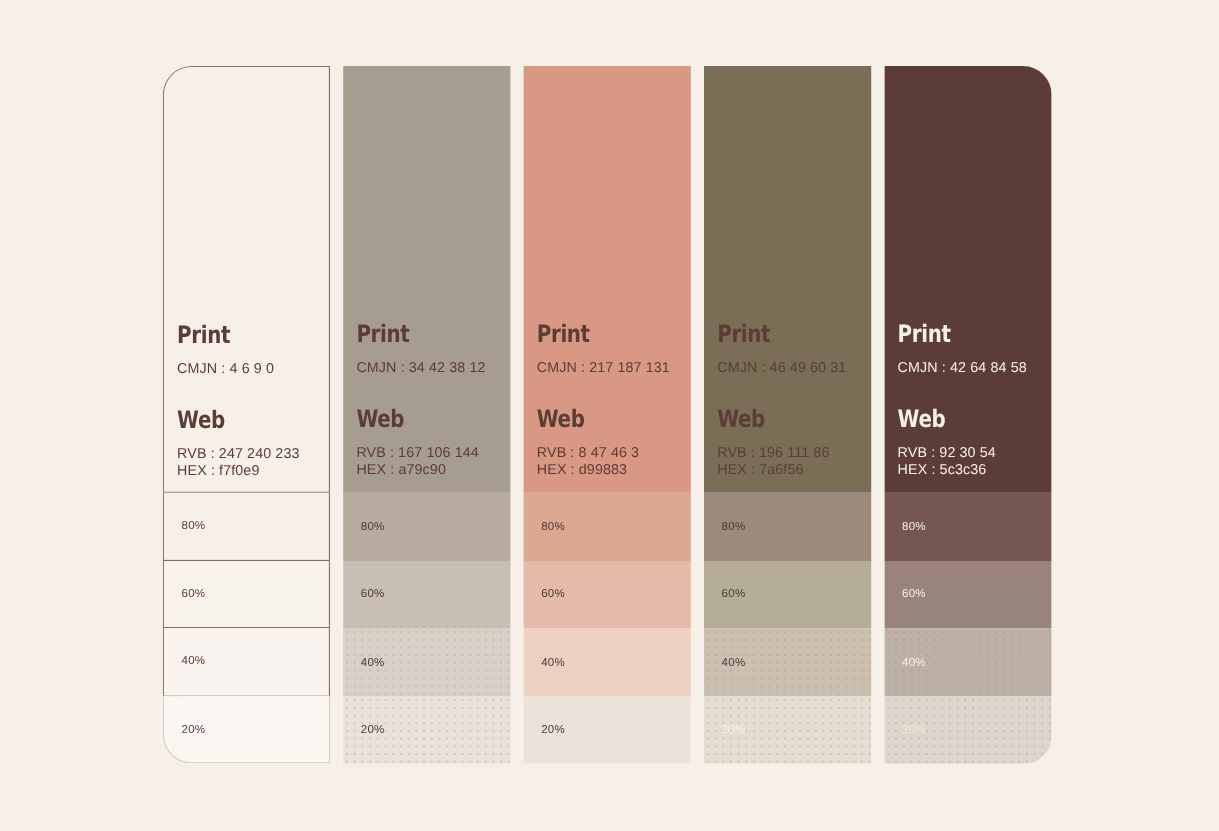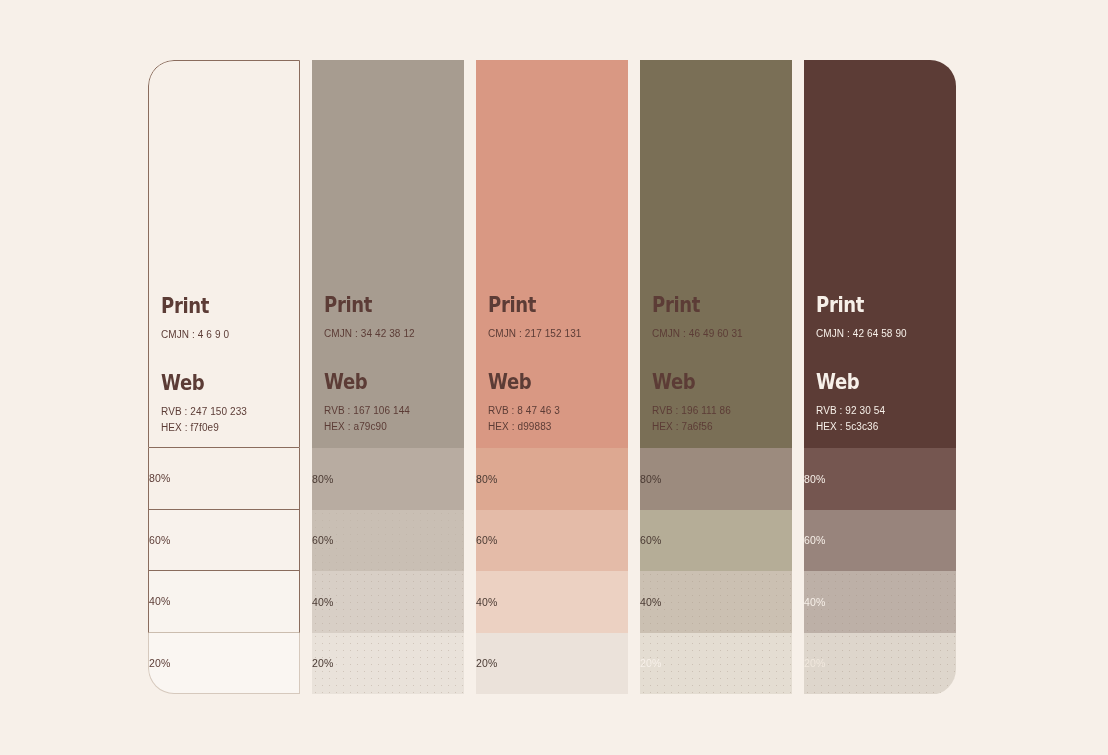--- a/index.html
+++ b/index.html
@@ -69,21 +69,21 @@
     font-weight: 700;
     font-size: 22px;
     line-height: 1;
     letter-spacing: -0.4px;
     margin: 0 0 10px 0;
     transform: scaleX(0.82);
     transform-origin: left center;
   }
   .spec-line {
     font-family: "Liberation Sans", sans-serif;
-    font-size: 10px;
+    font-size: 13px;
     line-height: 16px;
     letter-spacing: 0.1px;
     white-space: nowrap;
   }
 
   
   .tint-band {
     position: relative;
     height: 61.5px;
     box-sizing: border-box;
@@ -96,21 +96,21 @@
   .col-first .tint-band.band-20 {
     border-bottom-left-radius: 26px;
     border-color: #d6c9bd;
   }
   .col-first .tint-band.band-40 {
     border-bottom-color: #cbbdaf;
   }
 
   .tint-label {
     position: absolute;
-    left: 0;
+    left: 16px;
     top: 50%;
     transform: translateY(-50%);
     font-family: "Liberation Sans", sans-serif;
     font-size: 10.5px;
     letter-spacing: 0.2px;
   }
 
   
   .halftone {
     position: absolute;
@@ -129,21 +129,21 @@
 
 <div id="palette-sheet">
     <div class="swatch-column col-first">
       <div class="main-swatch" style="background: rgb(247, 240, 233); color: rgb(92, 60, 54);">
         <div class="spec-block print-block">
           <div class="spec-title">Print</div>
           <div class="spec-line">CMJN : 4 6 9 0</div>
         </div>
         <div class="spec-block web-block">
           <div class="spec-title">Web</div>
-          <div class="spec-line">RVB : 247 150 233</div>
+          <div class="spec-line">RVB : 247 240 233</div>
           <div class="spec-line">HEX : f7f0e9</div>
         </div>
       </div>
       <div class="tint-band band-80" style="background: rgb(247, 240, 233);">
         <div class="tint-label" style="color: rgb(92, 60, 54);">80%</div>
       </div>
       <div class="tint-band band-60" style="background: rgb(248, 242, 236);">
         <div class="tint-label" style="color: rgb(92, 60, 54);">60%</div>
       </div>
       <div class="tint-band band-40" style="background: rgb(249, 244, 239);">
@@ -178,21 +178,21 @@
       </div>
       <div class="tint-band band-20" style="background: rgb(233, 226, 218);">
         <div class="halftone lvl-3"></div>
         <div class="tint-label" style="color: rgb(74, 58, 51);">20%</div>
       </div>
     </div>
     <div class="swatch-column">
       <div class="main-swatch" style="background: rgb(217, 152, 131); color: rgb(92, 60, 54);">
         <div class="spec-block print-block">
           <div class="spec-title">Print</div>
-          <div class="spec-line">CMJN : 217 152 131</div>
+          <div class="spec-line">CMJN : 217 187 131</div>
         </div>
         <div class="spec-block web-block">
           <div class="spec-title">Web</div>
           <div class="spec-line">RVB : 8 47 46 3</div>
           <div class="spec-line">HEX : d99883</div>
         </div>
       </div>
       <div class="tint-band band-80" style="background: rgb(221, 168, 145);">
         <div class="tint-label" style="color: rgb(74, 58, 51);">80%</div>
       </div>
@@ -230,21 +230,21 @@
       </div>
       <div class="tint-band band-20" style="background: rgb(228, 221, 210);">
         <div class="halftone lvl-3"></div>
         <div class="tint-label" style="color: rgb(247, 240, 233);">20%</div>
       </div>
     </div>
     <div class="swatch-column col-last">
       <div class="main-swatch" style="background: rgb(92, 60, 54); color: rgb(247, 240, 233);">
         <div class="spec-block print-block">
           <div class="spec-title">Print</div>
-          <div class="spec-line">CMJN : 42 64 58 90</div>
+          <div class="spec-line">CMJN : 42 64 84 58</div>
         </div>
         <div class="spec-block web-block">
           <div class="spec-title">Web</div>
           <div class="spec-line">RVB : 92 30 54</div>
           <div class="spec-line">HEX : 5c3c36</div>
         </div>
       </div>
       <div class="tint-band band-80" style="background: rgb(117, 86, 80);">
         <div class="tint-label" style="color: rgb(247, 240, 233);">80%</div>
       </div>

